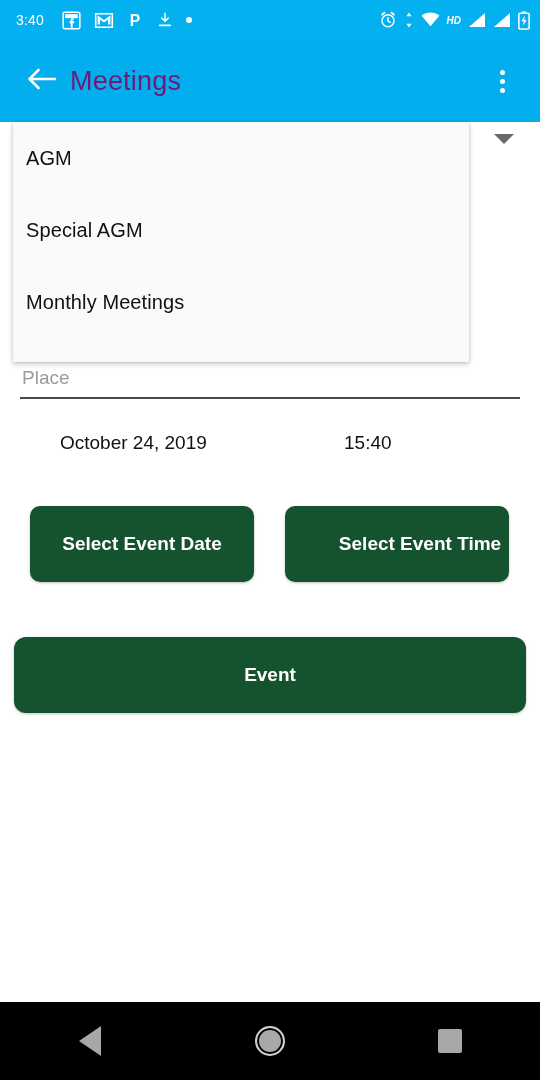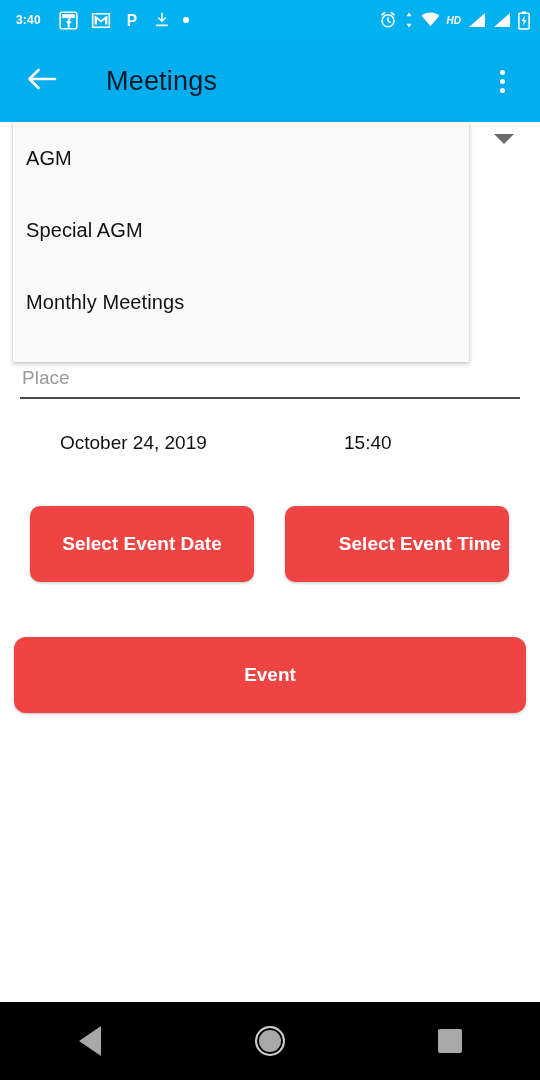--- a/index.html
+++ b/index.html
@@ -13,41 +13,41 @@
   }
 
   
   .status-bar{
     position:absolute; top:0; left:0; width:540px; height:40px;
     background:#03B0F0;
     display:flex; align-items:center;
     padding:0 10px 0 16px;
     color:#ffffff;
   }
-  .status-time{ font-size:12px; letter-spacing:.2px; font-weight:700; }
+  .status-time{ font-size:14px; letter-spacing:.2px; font-weight:400; }
   .status-left-icons{ display:flex; align-items:center; gap:13px; margin-left:18px; }
   .status-right{ margin-left:auto; display:flex; align-items:center; gap:7px; }
   .sicon{ display:block; }
   .hd-text{ font-size:10px; font-style:italic; font-weight:700; letter-spacing:0px; }
   .dot-icon{ width:6px; height:6px; border-radius:50%; background:#ffffff; display:block; }
 
   
   .app-bar{
     position:absolute; top:40px; left:0; width:540px; height:82px;
     background:#03AEEE;
     display:flex; align-items:center;
   }
   .back-btn{
     width:56px; height:56px; margin-left:14px;
     display:flex; align-items:center; justify-content:center;
     cursor:pointer; border-radius:50%;
   }
   .app-title{
-    color:#0f172a; font-size:27px; font-weight:400;
-    margin-left:36px; letter-spacing:.2px;
+    color:#701a75; font-size:27px; font-weight:400;
+    letter-spacing:.2px;
   }
   .overflow-btn{
     margin-left:auto; margin-right:14px;
     width:48px; height:48px;
     display:flex; flex-direction:column; align-items:center; justify-content:center;
     gap:4px; cursor:pointer; border-radius:50%;
   }
   .overflow-btn i{ width:5px; height:5px; border-radius:50%; background:#ffffff; display:block; }
 
   
@@ -97,21 +97,21 @@
     position:absolute; left:60px; top:0;
     font-size:19px; color:#111111;
   }
   .dt-time{
     position:absolute; left:344px; top:0;
     font-size:19px; color:#111111;
   }
 
   
   .btn-red{
-    background:#ef4444;
+    background:#14532d;
     color:#ffffff;
     border:none;
     border-radius:10px;
     font-family:"Liberation Sans", sans-serif;
     font-weight:700;
     cursor:pointer;
     box-shadow:0 1px 3px rgba(0,0,0,0.25);
   }
   .btn-select-date{
     position:absolute; left:30px; top:384px;

